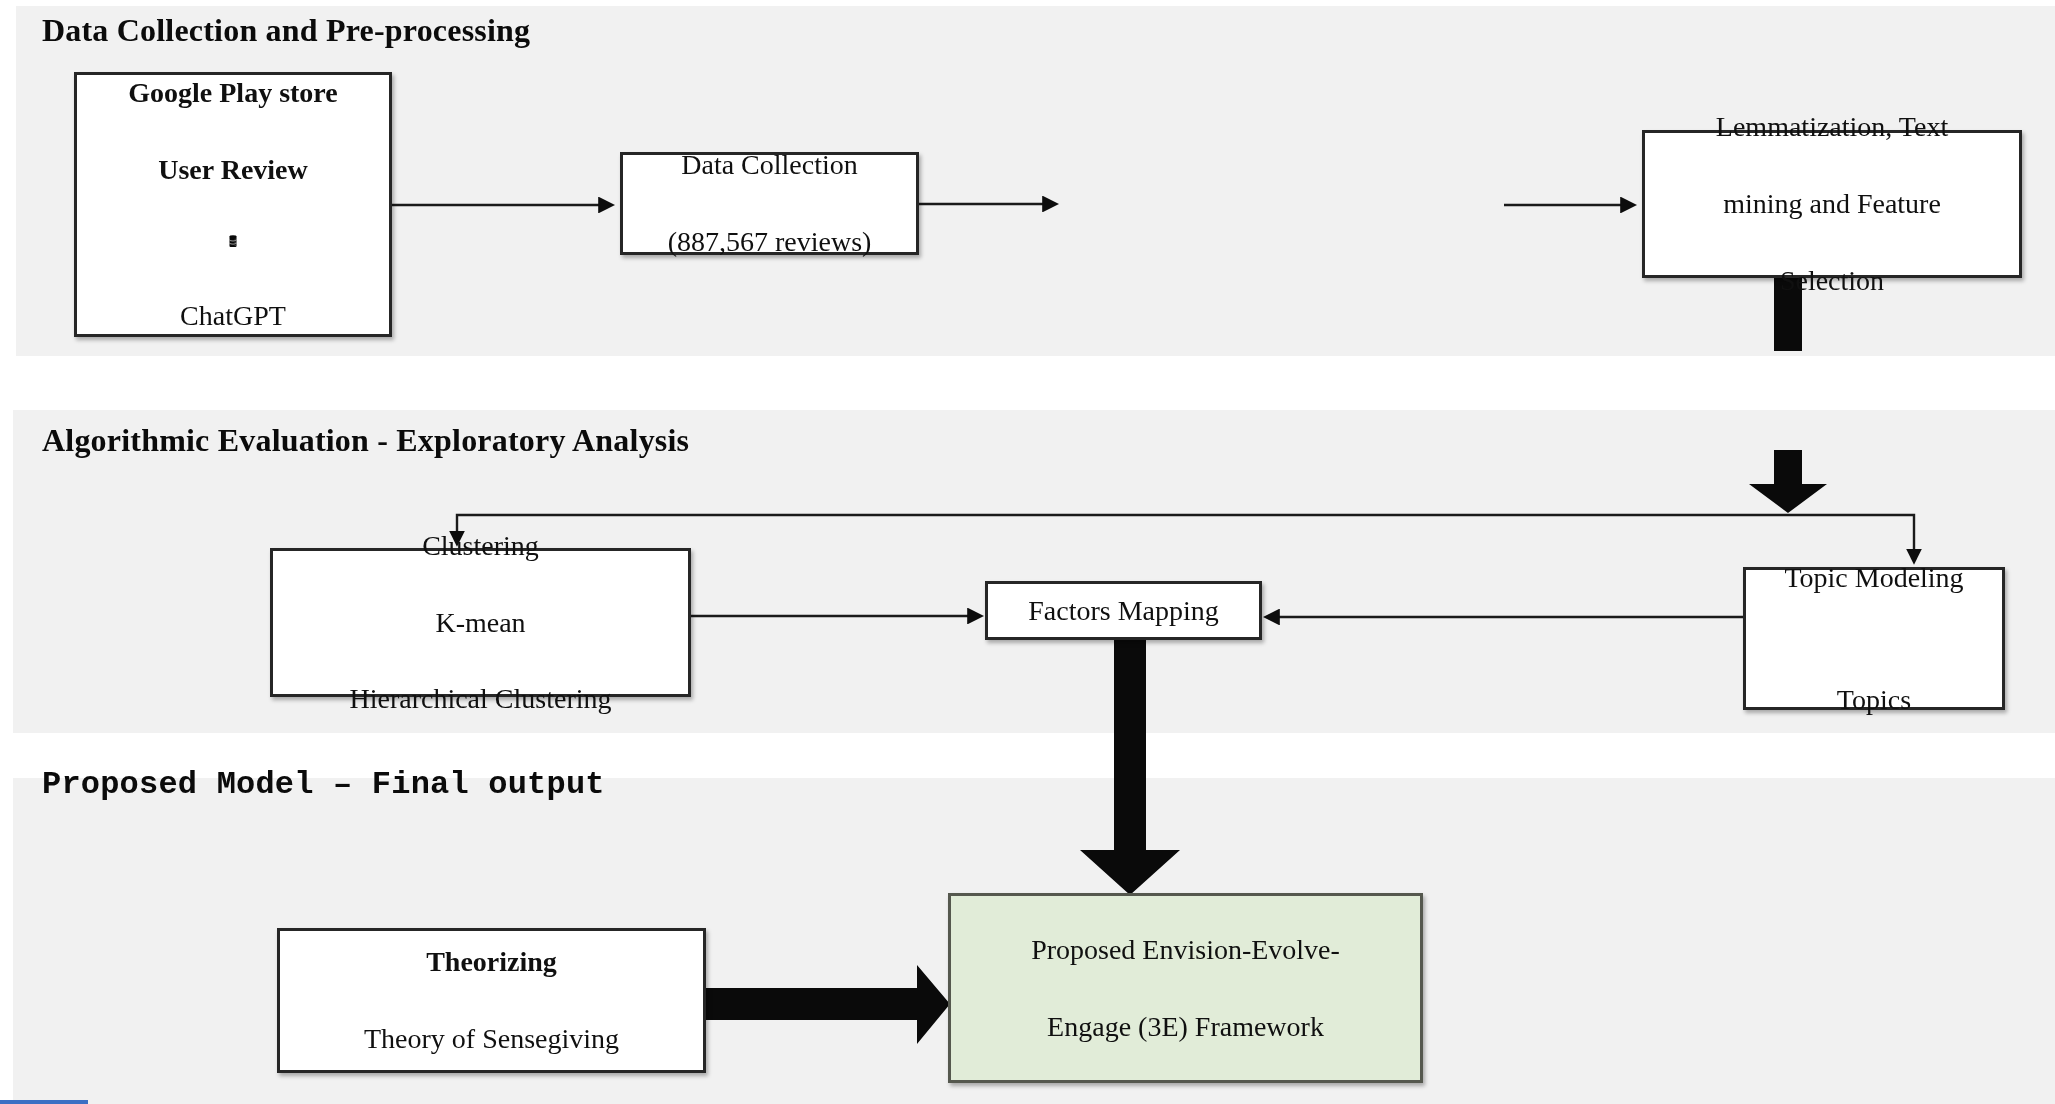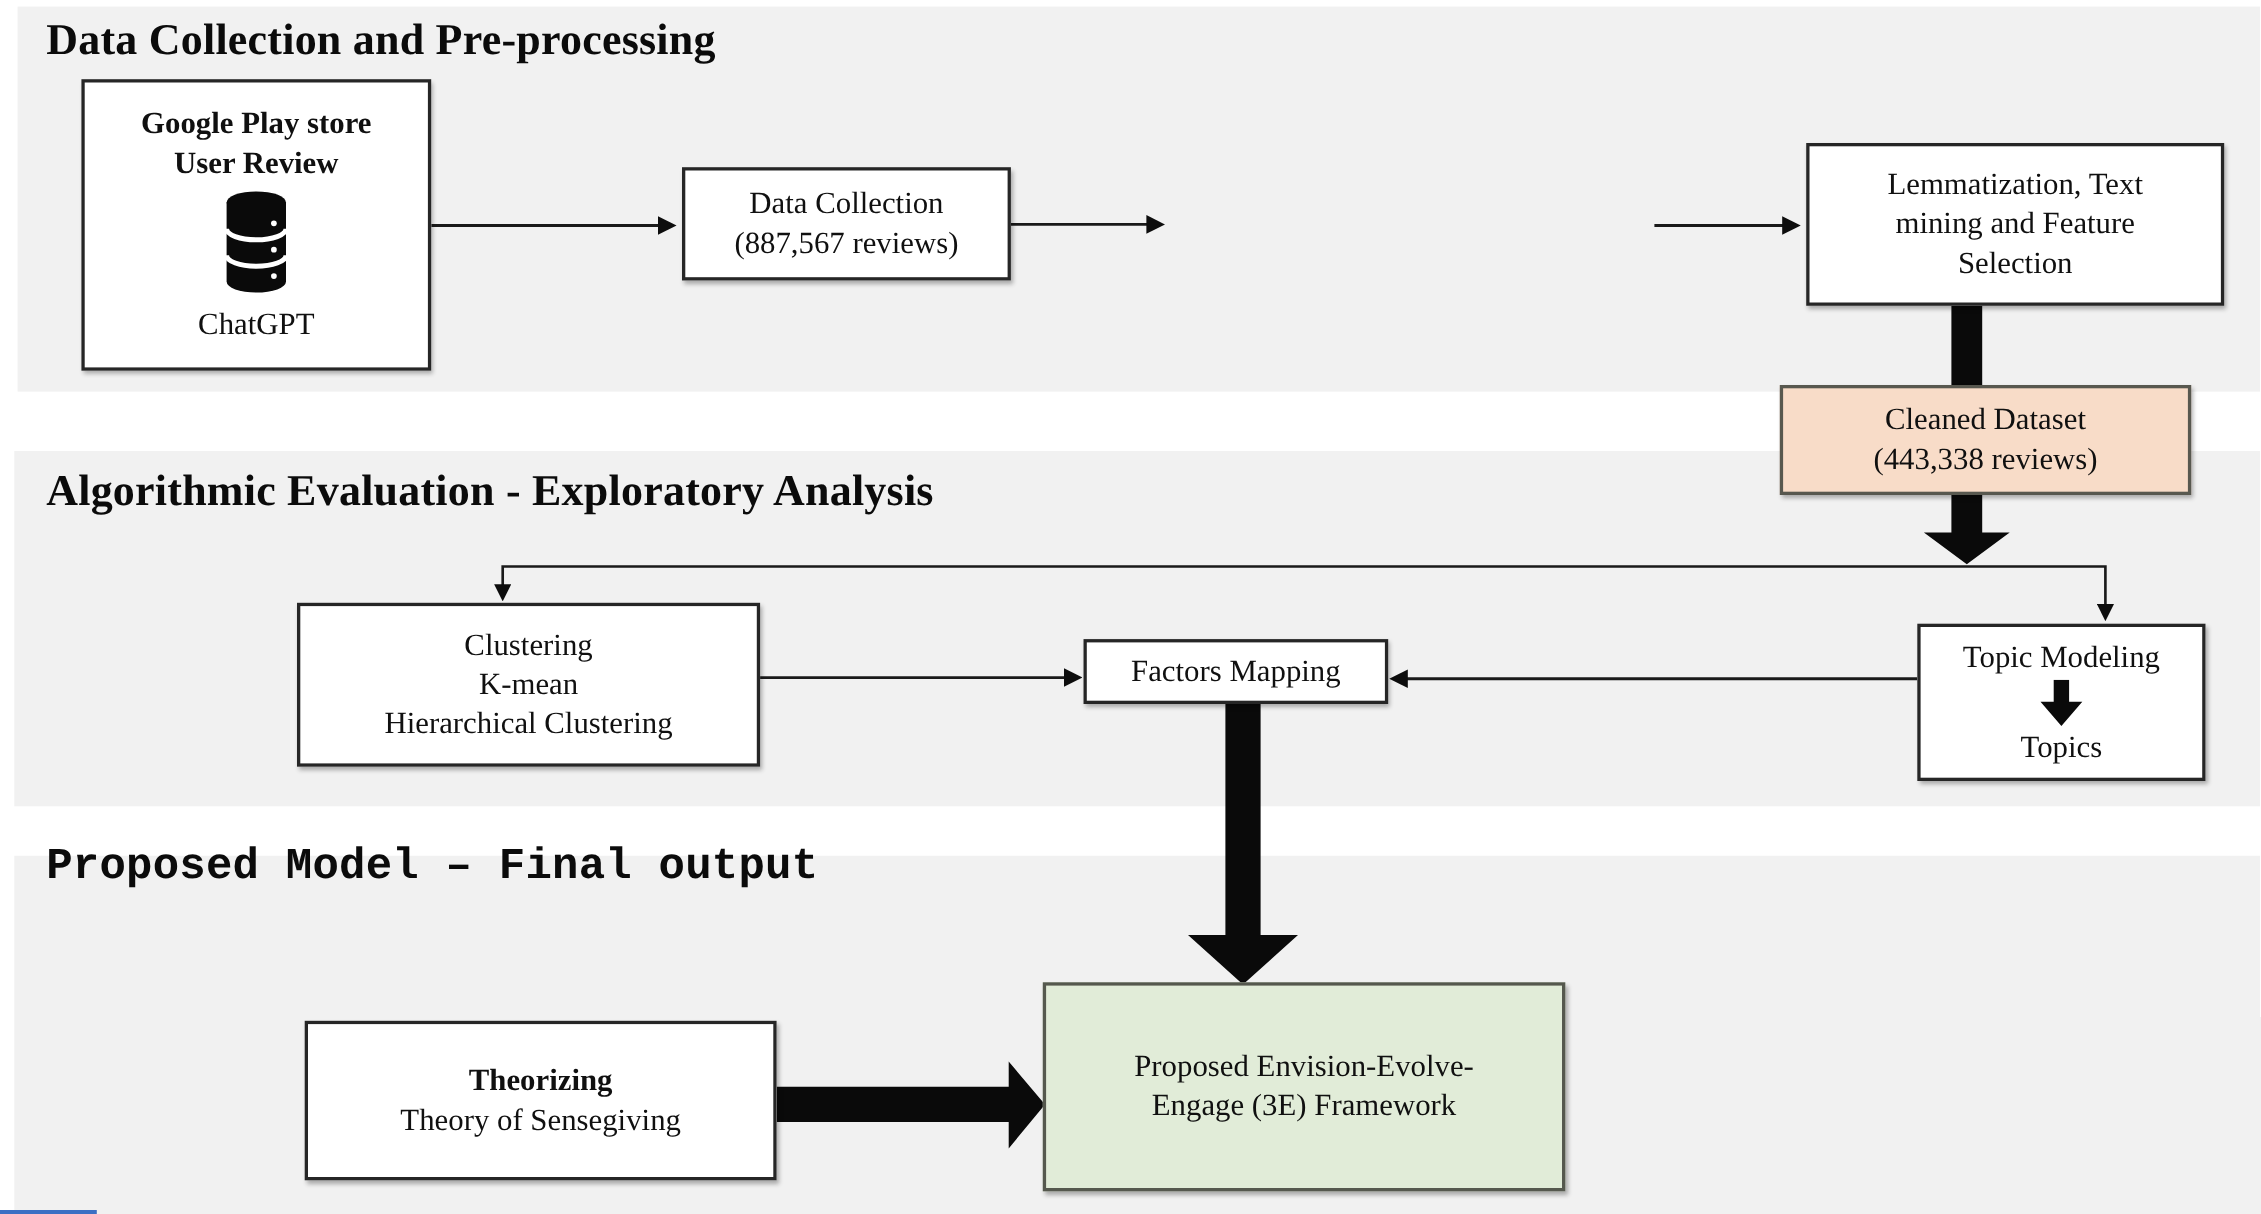--- a/index.html
+++ b/index.html
@@ -3,28 +3,29 @@
 <meta charset="utf-8">
 <style>
   html,body{margin:0;padding:0;background:#ffffff;}
   #canvas{
     position:relative;width:2055px;height:1104px;overflow:hidden;
     font-family:"Liberation Serif","DejaVu Serif",serif;color:#101010;
     background:#ffffff;
   }
   .band{position:absolute;background:#f1f1f1;}
   .sec-title{
-    position:absolute;font-weight:bold;font-size:40px;letter-spacing:.2px;
+    position:absolute;font-weight:bold;font-size:32px;letter-spacing:.2px;
     color:#0b0b0b;white-space:nowrap;
   }
   .node{
     position:absolute;background:#ffffff;border:3px solid #262626;
     box-sizing:border-box;display:flex;flex-direction:column;
     align-items:center;justify-content:center;text-align:center;
     box-shadow:2px 3px 4px rgba(0,0,0,.30);
+    gap:41px;
   }
   .node .ln{font-size:28px;line-height:1.28;white-space:nowrap;}
   .node .ln.b{font-weight:bold;}
   .peach{background:#f8dcc8;border-color:#58584f;}
   .green{background:#e1ecd8;border-color:#55584e;}
   #connectors{position:absolute;left:0;top:0;}
   .dbicon{margin:6px 0 10px 0;}
   .tm-glyph{margin:2px 0;}
 </style>
 </head>
@@ -85,24 +86,20 @@
     <div class="ln">(887,567 reviews)</div>
   </div>
 
 
   <div class="node" style="left:1642px;top:130px;width:380px;height:148px;">
     <div class="ln">Lemmatization, Text</div>
     <div class="ln">mining and Feature</div>
     <div class="ln">Selection</div>
   </div>
 
-  <div class="node peach" style="left:1618px;top:350px;width:374px;height:100px;">
-    <div class="ln">Cleaned Dataset</div>
-    <div class="ln">(443,338 reviews)</div>
-  </div>
 
   <div class="node" style="left:270px;top:548px;width:421px;height:149px;">
     <div class="ln">Clustering</div>
     <div class="ln">K-mean</div>
     <div class="ln">Hierarchical Clustering</div>
   </div>
 
   <div class="node" style="left:985px;top:581px;width:277px;height:59px;">
     <div class="ln">Factors Mapping</div>
   </div>

